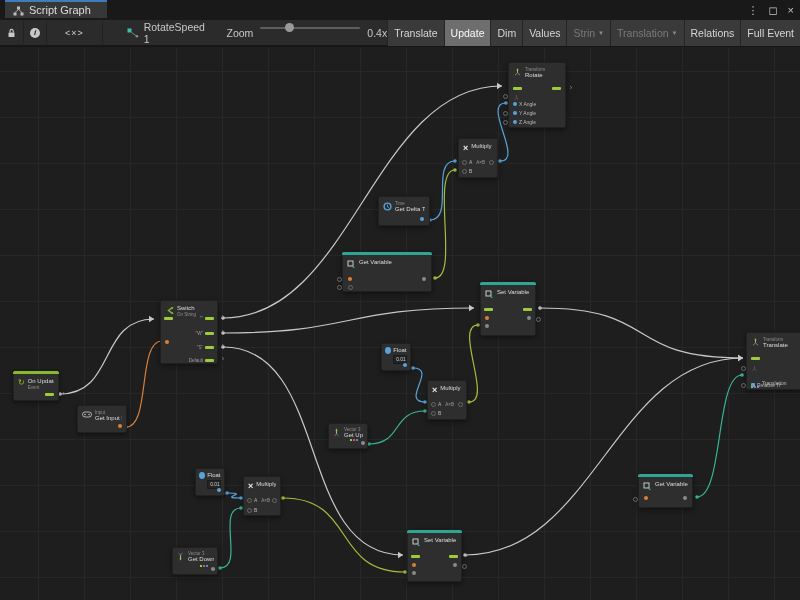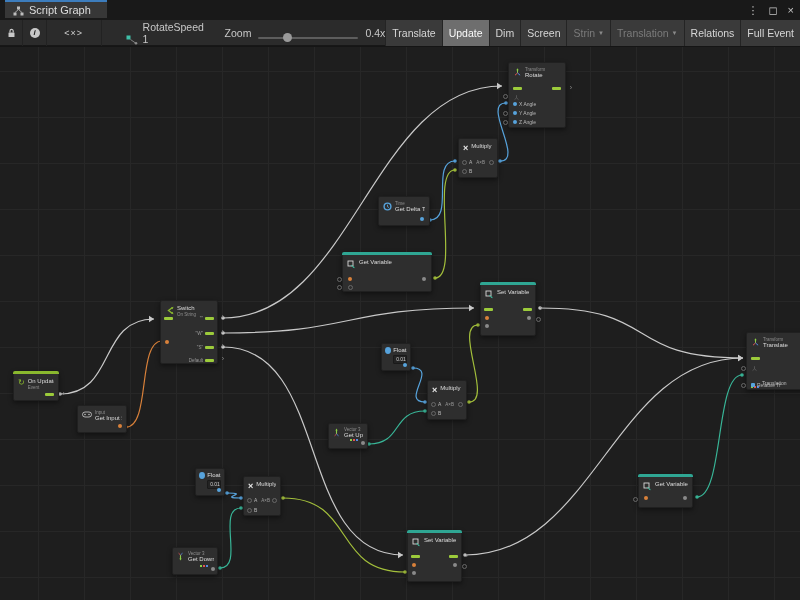--- a/index.html
+++ b/index.html
@@ -18,22 +18,22 @@
        border-top:2px solid var(--tab-accent);color:#ddd;font-size:11px;height:18px;box-sizing:border-box}
   .wctrl{position:absolute;right:6px;top:2px;display:flex;gap:10px;color:#c4c4c4;font-size:11px;line-height:16px}
   .wctrl span{cursor:default}
   
   .toolbar{position:absolute;left:0;top:20px;width:800px;height:26px;background:#2b2b2b;
            border-bottom:1px solid #171717;display:flex;align-items:center;color:#c8c8c8;font-size:10.5px;box-sizing:border-box}
   .tbtn{height:26px;display:flex;align-items:center;justify-content:center;border-right:1px solid #222;box-sizing:border-box}
   .tbtn.sm{width:24px}.tbtn.md{width:56px;color:#cfcfcf;font-size:9px;letter-spacing:1px}
   .info-badge{width:10px;height:10px;border-radius:50%;background:#c8c8c8;color:#232323;font-size:8px;font-weight:bold;
               display:flex;align-items:center;justify-content:center;font-style:italic}
-  .crumb{display:flex;align-items:flex-end;gap:5px;padding:0 10px;margin-left:14px}
-  .zoomwrap{display:flex;align-items:flex-end;gap:7px;margin-left:4px}
+  .crumb{display:flex;align-items:center;gap:5px;padding:0 10px;margin-left:14px}
+  .zoomwrap{display:flex;align-items:flex-start;gap:7px;margin-left:4px}
   .track{width:100px;height:2px;background:#5d5d5d;border-radius:1px;position:relative}
   .knob{position:absolute;left:25%;top:-4px;width:9px;height:9px;border-radius:50%;background:#9a9a9a}
   .modes{display:flex;margin-left:auto;height:26px}
   .mbtn{display:flex;align-items:center;padding:0 6px;background:#3a3a3a;border-left:1px solid #242424;white-space:nowrap;color:#d6d6d6}
   .mbtn.active{background:#6e6e6e;color:#fafafa}
   .mbtn.disabled{color:#7b7b7b}
   .caret{font-size:6px;margin-left:3px;color:#8a8a8a}
   
   .canvas{position:absolute;left:0;top:47px;width:800px;height:553px;background-color:var(--background);
     background-image:linear-gradient(var(--grid-line) 1px,transparent 1px),
@@ -130,21 +130,21 @@
     <div class="mbtn">
         <span>Translate</span>
       </div>
     <div class="mbtn active">
         <span>Update</span>
       </div>
     <div class="mbtn">
         <span>Dim</span>
       </div>
     <div class="mbtn">
-        <span>Screen</span>
+        <span>Values</span>
       </div>
     <div class="mbtn disabled">
         <span>Strin</span>
         <span class="caret">▼</span>
       </div>
     <div class="mbtn disabled">
         <span>Translation</span>
         <span class="caret">▼</span>
       </div>
     <div class="mbtn">

